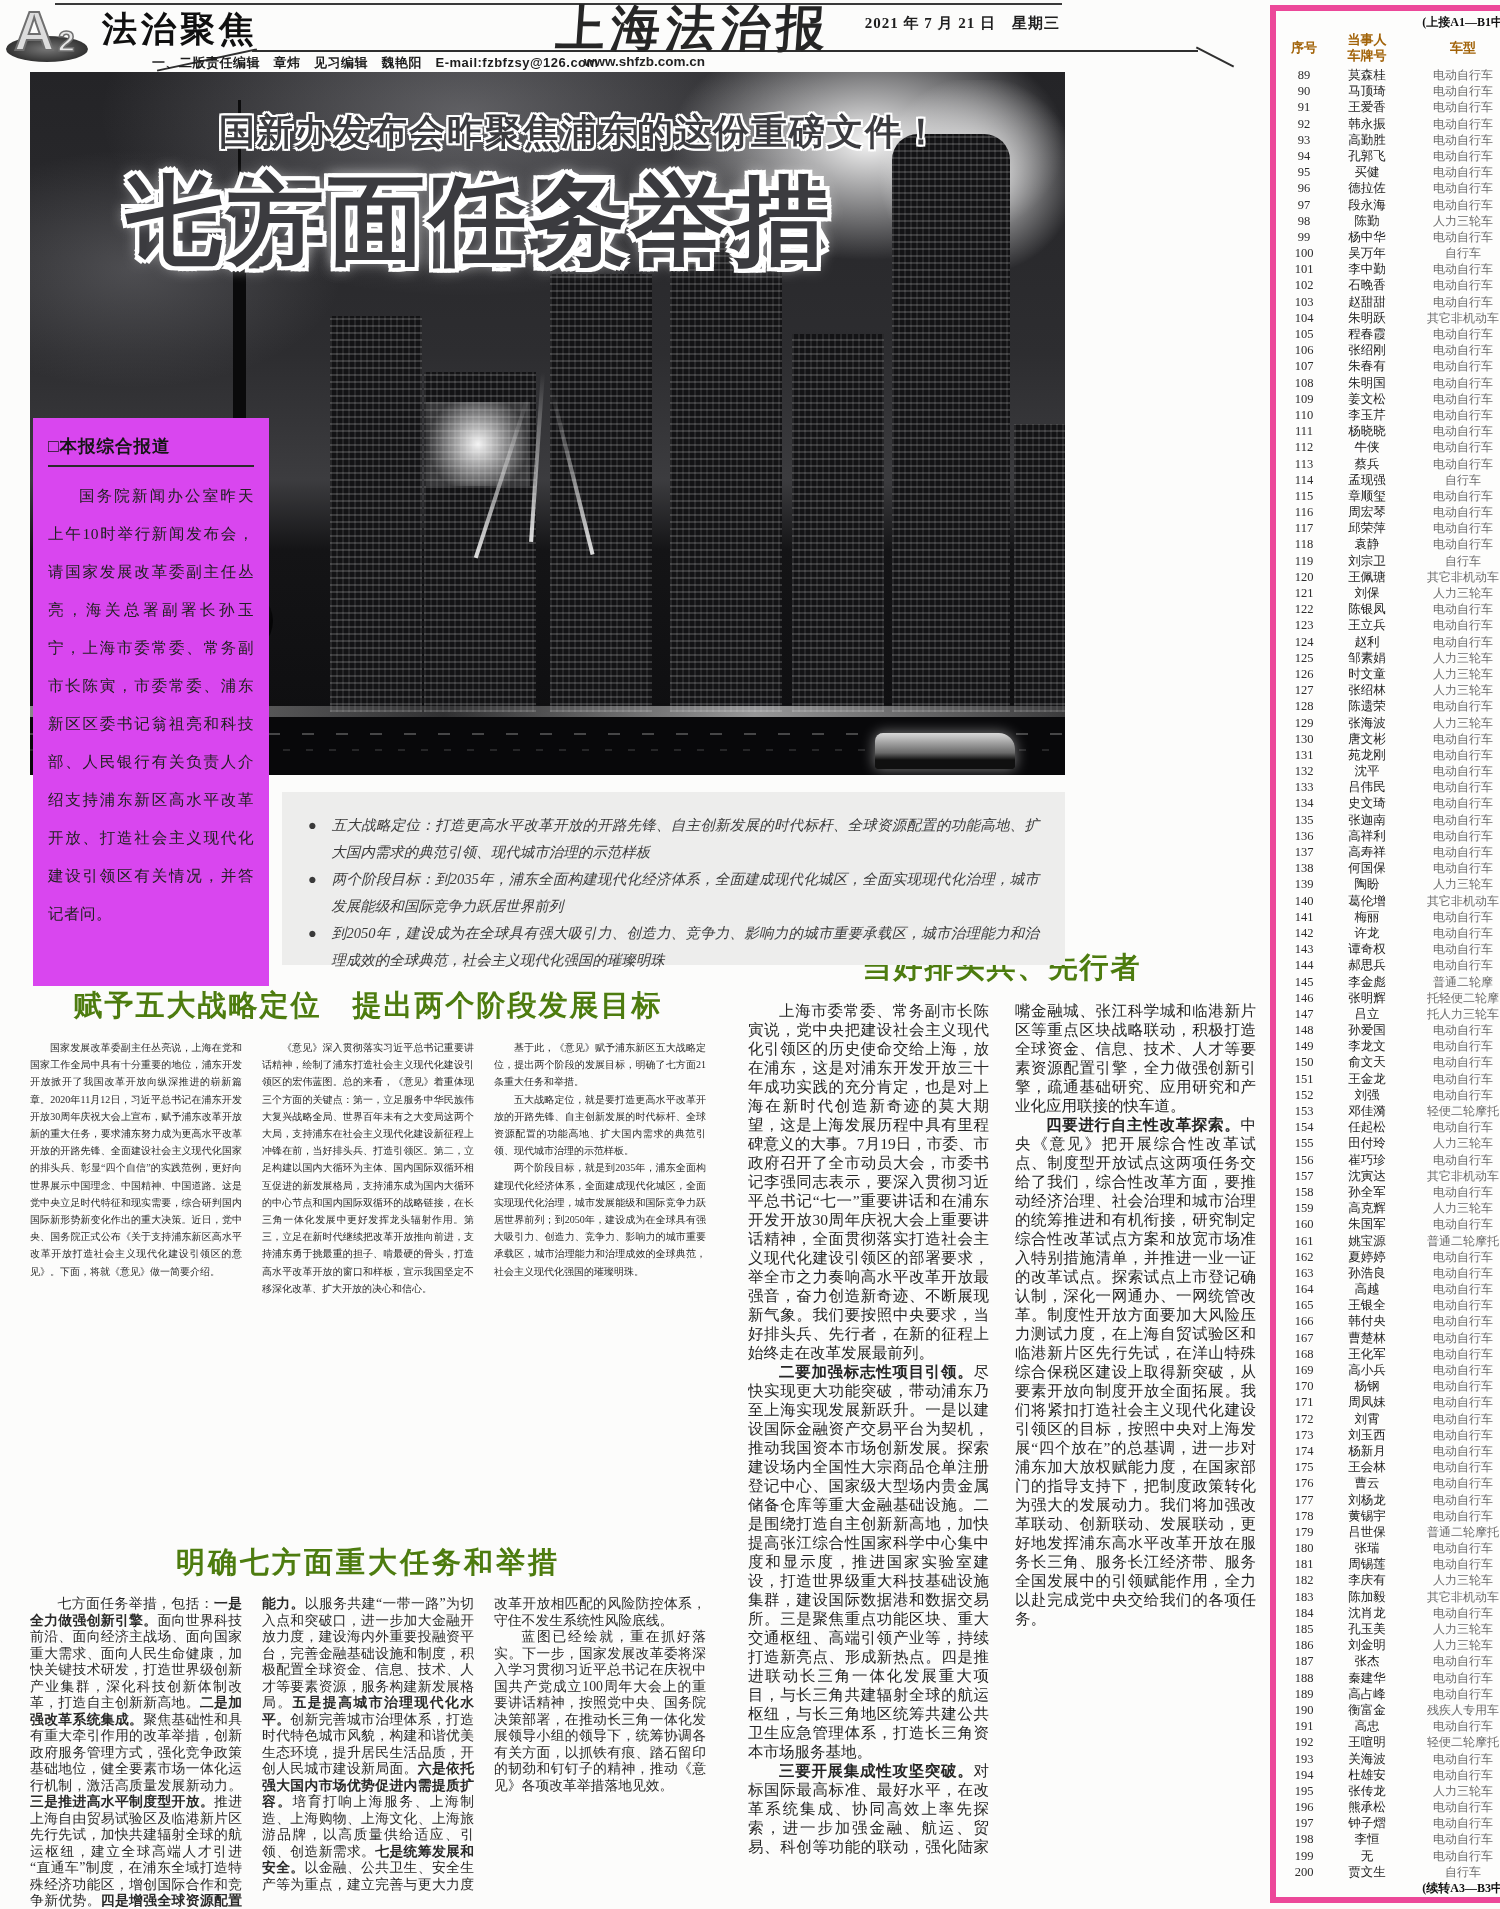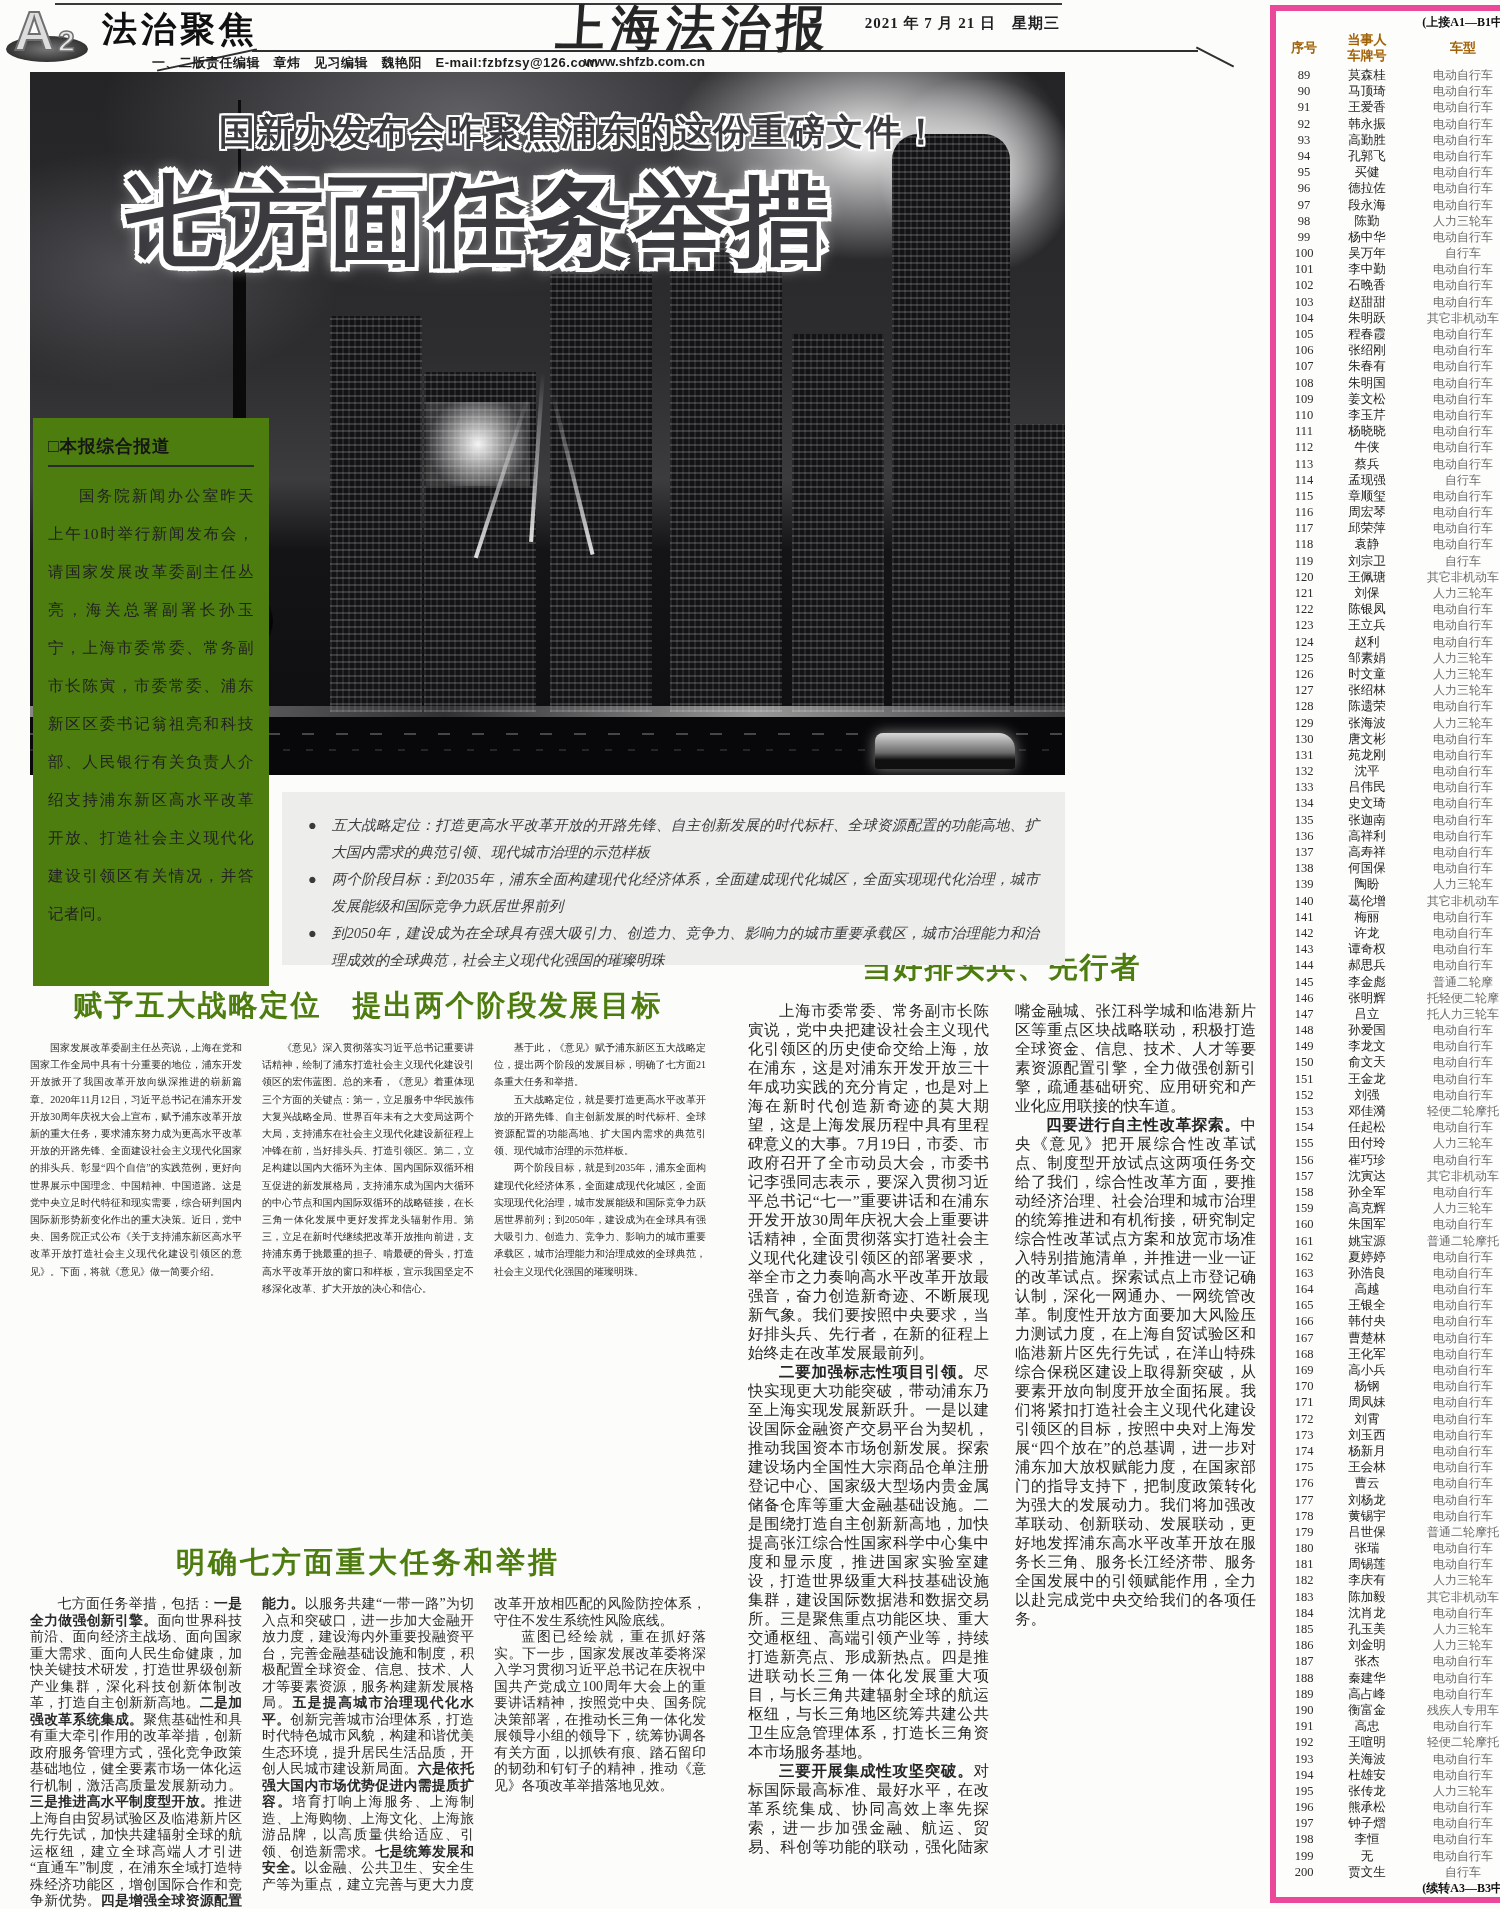--- a/index.html
+++ b/index.html
@@ -62,21 +62,21 @@
         background:radial-gradient(circle, rgba(255,255,255,.9), rgba(255,255,255,0) 65%);}
   .boat{left:845px;bottom:6px;width:140px;height:36px;border-radius:8px 16px 4px 4px;
         background:linear-gradient(#d9d9d9, #6a6a6a 55%, #101010 75%);box-shadow:0 0 14px rgba(255,255,255,.5);}
   .kicker{left:70px;top:36px;width:960px;text-align:center;font-family:"Liberation Sans",sans-serif;
         font-weight:900;font-size:36px;letter-spacing:2px;color:#3c3c40;
         text-shadow:-2px -2px 0 #fff,2px -2px 0 #fff,-2px 2px 0 #fff,2px 2px 0 #fff,0 -2px 0 #fff,0 2px 0 #fff,-2px 0 0 #fff,2px 0 0 #fff;}
   .headline{left:96px;top:92px;width:930px;text-align:center;font-family:"Liberation Sans",sans-serif;
         font-weight:900;font-size:97px;line-height:114px;letter-spacing:4px;color:#3b3b3f;
         text-shadow:-4px -4px 0 #fff,4px -4px 0 #fff,-4px 4px 0 #fff,4px 4px 0 #fff,0 -4px 0 #fff,0 4px 0 #fff,-4px 0 0 #fff,4px 0 0 #fff,0 0 16px rgba(255,255,255,.7);}
   
-  .intro-box{position:absolute;left:33px;top:418px;width:236px;height:568px;background:#4d7c0f;
+  .intro-box{position:absolute;left:33px;top:418px;width:236px;height:568px;background:#d946ef;
         padding:16px 15px 0 15px;box-sizing:border-box;z-index:5;}
   .intro-label{font-family:"Liberation Sans",sans-serif;font-weight:900;font-size:17.5px;color:#161616;
         border-bottom:2px solid #2b2b2b;padding-bottom:7px;margin-bottom:10px;letter-spacing:1px;}
   .intro-body{margin:0;font-size:15.5px;line-height:38px;text-align:justify;text-indent:2em;
         color:#222;letter-spacing:.5px;}
   
   .highlights{position:absolute;left:282px;top:792px;width:783px;height:173px;background:#ededec;
         box-sizing:border-box;padding:20px 26px;z-index:4;}
   .hl-item{font-style:italic;font-size:14.5px;line-height:27px;color:#3a3a3a;text-align:justify;
         padding-left:1.6em;text-indent:-1.6em;}

